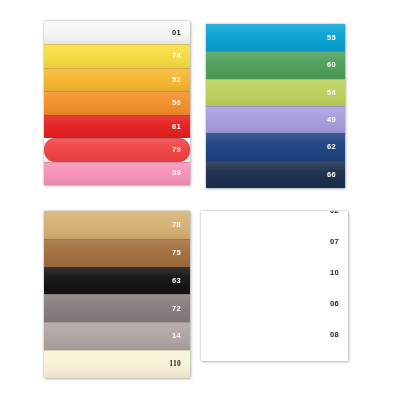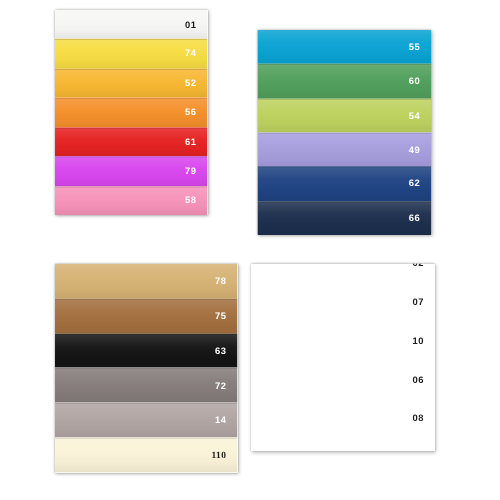--- a/index.html
+++ b/index.html
@@ -24,21 +24,21 @@
   }
   .swatch-card {
     position: absolute;
     display: flex;
     flex-direction: column;
     box-sizing: border-box;
     overflow: hidden;
     box-shadow: 0 0 2px rgba(0,0,0,0.30), 1px 1px 3px rgba(0,0,0,0.22);
   }
   
-  #card-warm  { left: 44px;  top: 8px;  width: 122px; height: 164px; }
+  #card-warm  { left: 44px;  top: 21px;  width: 146px; height: 164px; }
   #card-cool  { left: 206px; top: 24px;  width: 139px; height: 164px; }
   #card-earth { left: 44px;  top: 211px; width: 146px; height: 167px; }
   #card-pastel{ left: 201px; top: 211px; width: 147px; height: 150px; gap: 31px; }
 
   .band {
     position: relative;
     flex: 1 1 0;
     display: flex;
     align-items: center;
     justify-content: flex-end;
@@ -84,21 +84,21 @@
       </div>
       <div class="band" style="background: rgb(247, 183, 49);">
         <span class="band-label" style="color: rgb(255, 255, 255);">52</span>
       </div>
       <div class="band" style="background: rgb(245, 144, 43);">
         <span class="band-label" style="color: rgb(255, 255, 255);">56</span>
       </div>
       <div class="band" style="background: rgb(230, 34, 34);">
         <span class="band-label" style="color: rgb(255, 255, 255);">61</span>
       </div>
-      <div class="band" style="background: #d946ef;">
+      <div class="band" style="background: #ef4444; border-radius: 11px;">
         <span class="band-label" style="color: rgb(255, 255, 255);">79</span>
       </div>
       <div class="band" style="background: rgb(247, 146, 185);">
         <span class="band-label" style="color: rgb(255, 255, 255);">58</span>
       </div>
     </div>
   <div class="swatch-card" id="card-cool">
       <div class="band" style="background: rgb(10, 163, 212);">
         <span class="band-label" style="color: rgb(255, 255, 255);">55</span>
       </div>

